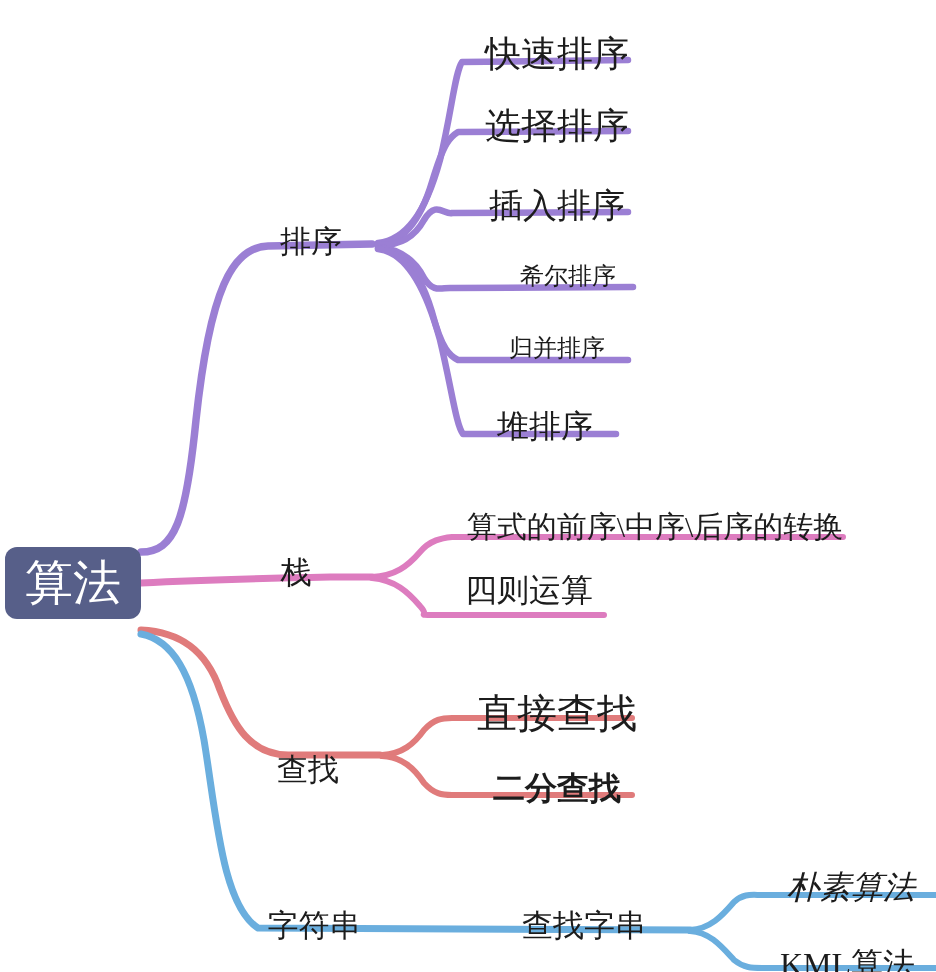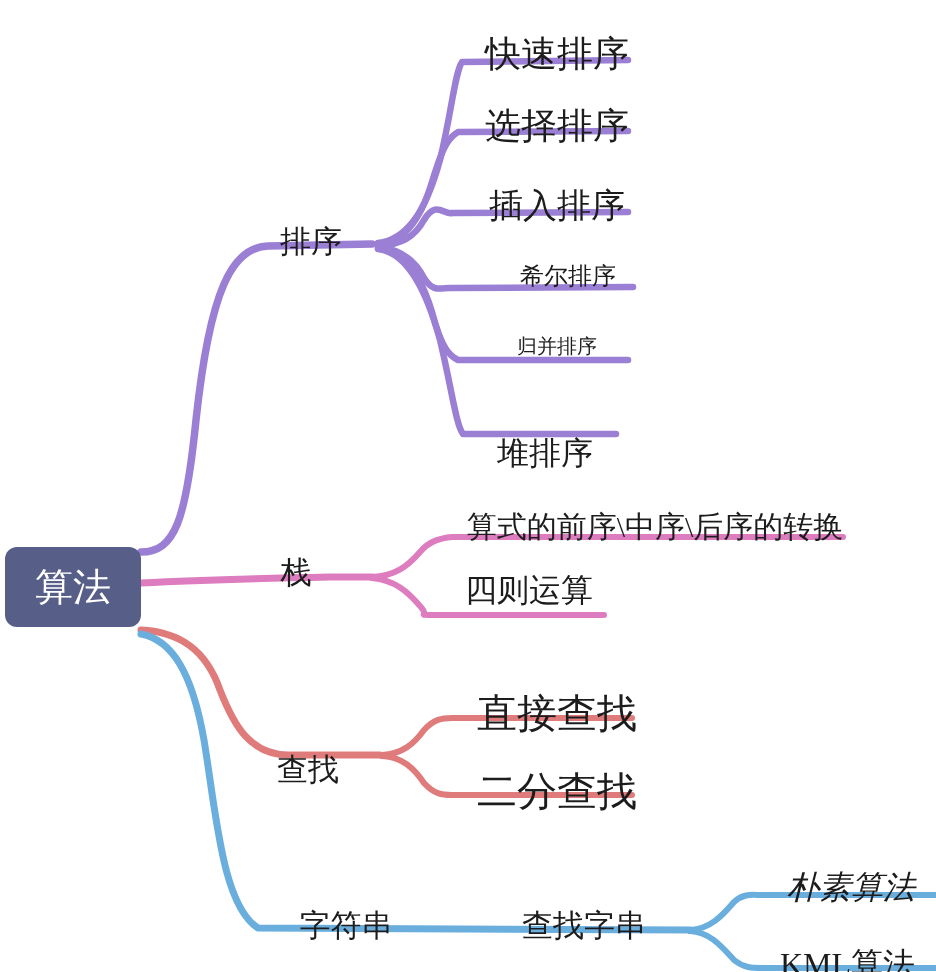--- a/index.html
+++ b/index.html
@@ -68,36 +68,36 @@
       <path d="M 372 577 C 395 576 408 566 420 552 C 430 540 442 538 452 537 L 843 537" fill="none" stroke="#dd7cbf" stroke-width="6" stroke-linecap="round" stroke-linejoin="round"></path>
       <path d="M 372 578 C 395 580 408 592 420 606 C 430 617 418 614 428 615 L 604 615" fill="none" stroke="#dd7cbf" stroke-width="6" stroke-linecap="round" stroke-linejoin="round"></path>
       <path d="M 141 630 C 180 632 206 650 220 690 C 234 726 250 754 288 755 L 380 755" fill="none" stroke="#e07b7b" stroke-width="7" stroke-linecap="round" stroke-linejoin="round"></path>
       <path d="M 382 755 C 402 754 414 744 424 730 C 434 719 442 718 452 718 L 632 718" fill="none" stroke="#e07b7b" stroke-width="6" stroke-linecap="round" stroke-linejoin="round"></path>
       <path d="M 382 756 C 402 757 414 768 424 783 C 434 794 442 795 452 795 L 632 795" fill="none" stroke="#e07b7b" stroke-width="6" stroke-linecap="round" stroke-linejoin="round"></path>
       <path d="M 141 634 C 172 640 192 672 204 740 C 216 812 222 905 258 928 L 690 930" fill="none" stroke="#6aaede" stroke-width="7" stroke-linecap="round" stroke-linejoin="round"></path>
       <path d="M 690 930 C 710 929 722 916 734 902 C 744 893 752 895 762 895 L 936 895" fill="none" stroke="#6aaede" stroke-width="6" stroke-linecap="round" stroke-linejoin="round"></path>
       <path d="M 690 931 C 710 932 722 947 734 960 C 744 968 752 968 762 968 L 936 968" fill="none" stroke="#6aaede" stroke-width="6" stroke-linecap="round" stroke-linejoin="round"></path>
     </svg>
 
-  <div class="root-node" style="left: 5px; top: 547px; width: 136px; height: 80px; background: rgb(87, 95, 137); color: rgb(255, 255, 255); font-size: 38px;">
+  <div class="root-node" style="left: 5px; top: 547px; width: 136px; height: 72px; background: rgb(87, 95, 137); color: rgb(255, 255, 255); font-size: 48px;">
     <span>算法</span>
   </div>
 
   <div id="labels-layer">
       <div class="node-label center" style="left: 311px; top: 226px; font-size: 31px; text-align: center;">排序</div>
       <div class="node-label center" style="left: 557px; top: 36px; font-size: 36px;">快速排序</div>
       <div class="node-label center" style="left: 557px; top: 108px; font-size: 36px;">选择排序</div>
       <div class="node-label center" style="left: 557px; top: 189px; font-size: 34px;">插入排序</div>
       <div class="node-label center" style="left: 557px; top: 264px; font-size: 24px; margin-left: 11px;">希尔排序</div>
-      <div class="node-label center" style="left: 557px; top: 336px; font-size: 20px; text-align: center;">归并排序</div>
-      <div class="node-label center" style="left: 545px; top: 410px; font-size: 32px; margin-top: 27px;">堆排序</div>
+      <div class="node-label center" style="left: 557px; top: 336px; font-size: 24px; text-align: center;">归并排序</div>
+      <div class="node-label center" style="left: 545px; top: 410px; font-size: 32px;">堆排序</div>
       <div class="node-label center" style="left: 296px; top: 557px; font-size: 31px;">栈</div>
       <div class="node-label center" style="left: 655px; top: 512px; font-size: 30px;">算式的前序\中序\后序的转换</div>
       <div class="node-label center" style="left: 529px; top: 574px; font-size: 32px;">四则运算</div>
       <div class="node-label center" style="left: 308px; top: 735px; font-size: 31px; margin-top: 19px;">查找</div>
       <div class="node-label center" style="left: 557px; top: 694px; font-size: 40px;">直接查找</div>
-      <div class="node-label center" style="left: 557px; top: 772px; font-size: 40px;">二分查找</div>
-      <div class="node-label center" style="left: 346px; top: 910px; font-size: 31px;">字符串</div>
+      <div class="node-label center" style="left: 557px; top: 772px; font-size: 32px; font-weight: bold;">二分查找</div>
+      <div class="node-label center" style="left: 314px; top: 910px; font-size: 31px;">字符串</div>
       <div class="node-label center" style="left: 584px; top: 910px; font-size: 31px;">查找字串</div>
       <div class="node-label right" style="left: 915px; top: 871px; font-size: 32px; font-style: italic;">朴素算法</div>
       <div class="node-label right" style="left: 915px; top: 948px; font-size: 32px;">KML算法</div>
     </div>
 </div>
 
 </body></html>

